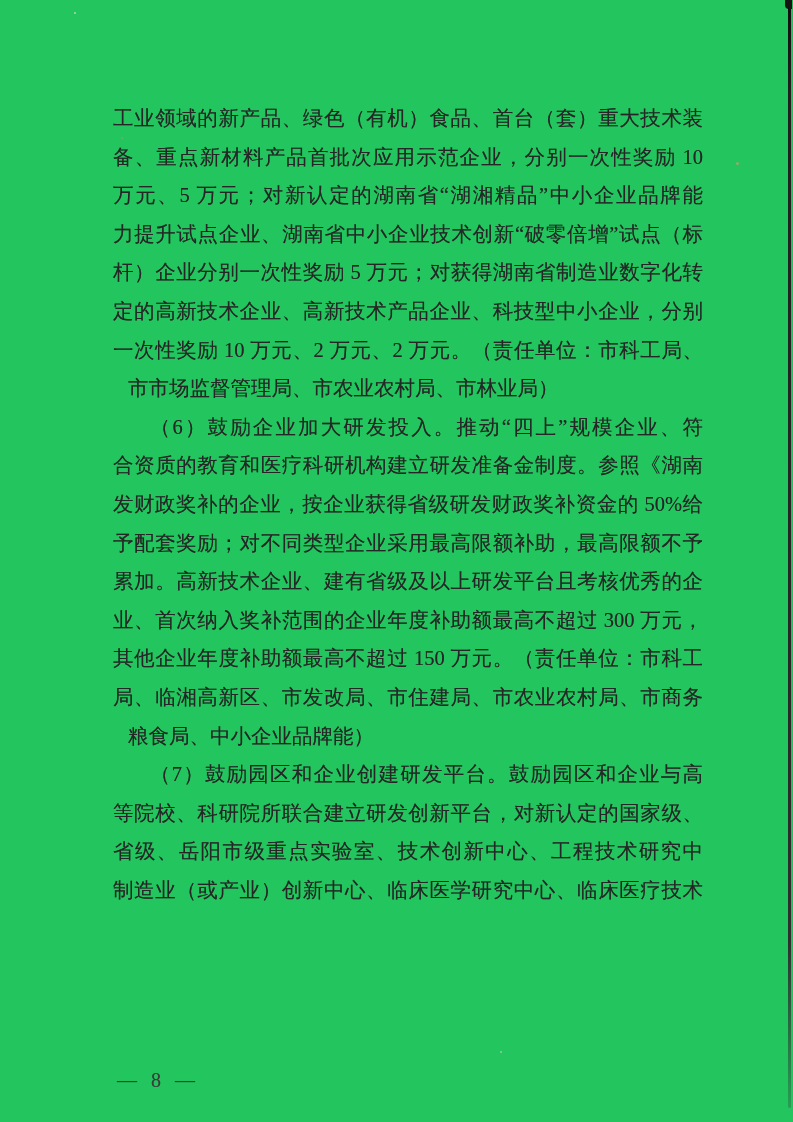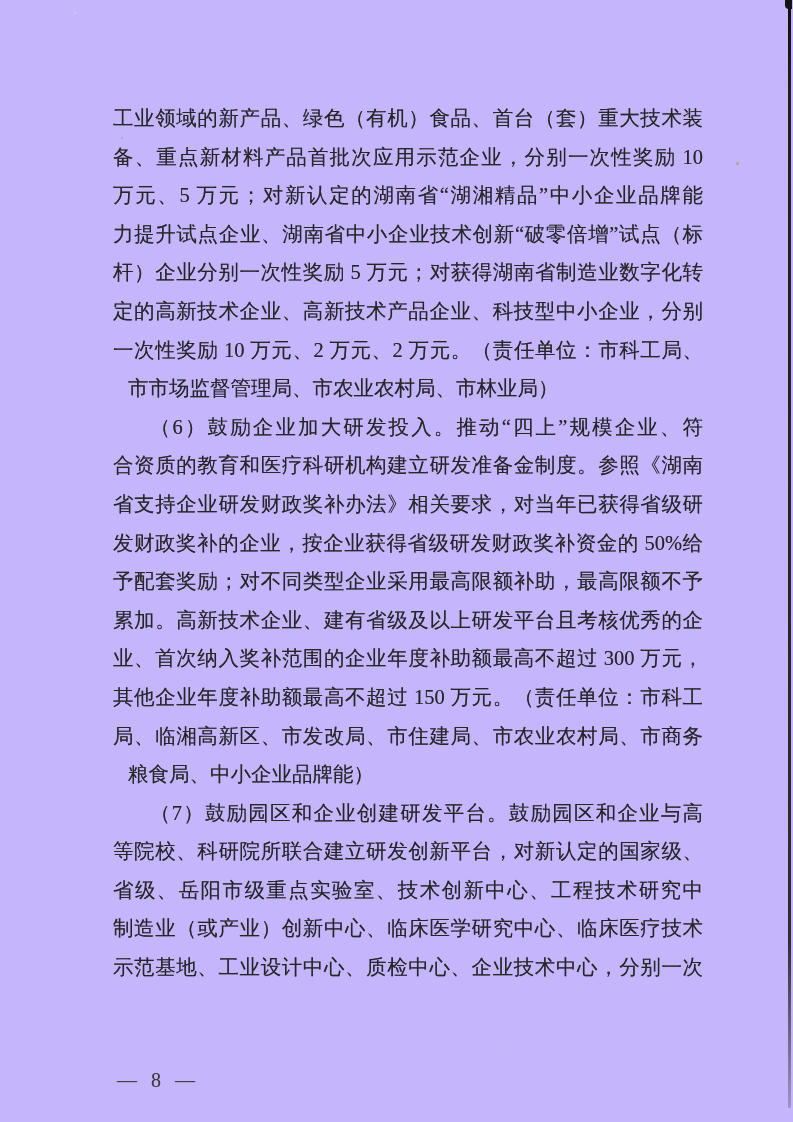--- a/index.html
+++ b/index.html
@@ -10,21 +10,21 @@
     width: 793px;
     height: 1122px;
     background: #fcfcfb;
     position: relative;
     overflow: hidden;
     font-family: "Liberation Serif", "DejaVu Serif", serif;
   }
   .page {
     position: absolute;
     inset: 0;
-    background: #c4b5fd;
+    background: #22c55e;
   }
   .text-block {
     position: absolute;
     left: 113px;
     top: 99px;
     width: 590px;
     color: #262626;
   }
   .line {
     height: 38.6px;
@@ -100,36 +100,34 @@
     <div class="line">力提升试点企业、湖南省中小企业技术创新“破零倍增”试点（标</div>
     <div class="line">杆）企业分别一次性奖励 5 万元；对获得湖南省制造业数字化转</div>
     <div class="line">定的高新技术企业、高新技术产品企业、科技型中小企业，分别</div>
     <div class="line">一次性奖励 10 万元、2 万元、2 万元。（责任单位：市科工局、</div>
     <div class="line short">市市场监督管理局、市农业农村局、市林业局）</div>
 
     <div class="line indent">
       <span class="bold">（6）鼓励企业加大研发投入。</span><span>推动“四上”规模企业、符</span>
     </div>
     <div class="line">合资质的教育和医疗科研机构建立研发准备金制度。参照《湖南</div>
-    <div class="line">省支持企业研发财政奖补办法》相关要求，对当年已获得省级研</div>
     <div class="line">发财政奖补的企业，按企业获得省级研发财政奖补资金的 50%给</div>
     <div class="line">予配套奖励；对不同类型企业采用最高限额补助，最高限额不予</div>
     <div class="line">累加。高新技术企业、建有省级及以上研发平台且考核优秀的企</div>
     <div class="line">业、首次纳入奖补范围的企业年度补助额最高不超过 300 万元，</div>
     <div class="line">其他企业年度补助额最高不超过 150 万元。（责任单位：市科工</div>
     <div class="line">局、临湘高新区、市发改局、市住建局、市农业农村局、市商务</div>
     <div class="line short">粮食局、中小企业品牌能）</div>
 
     <div class="line indent">
       <span class="bold">（7）鼓励园区和企业创建研发平台。</span><span>鼓励园区和企业与高</span>
     </div>
     <div class="line">等院校、科研院所联合建立研发创新平台，对新认定的国家级、</div>
     <div class="line">省级、岳阳市级重点实验室、技术创新中心、工程技术研究中心、</div>
     <div class="line">制造业（或产业）创新中心、临床医学研究中心、临床医疗技术</div>
-    <div class="line">示范基地、工业设计中心、质检中心、企业技术中心，分别一次</div>
 
   </div>
 
   <div class="page-number">— 8 —</div>
 
   <div class="scan-edge"></div>
   <div class="scan-edge-cap"></div>
   <div class="speck speck-1"></div>
   <div class="speck speck-2"></div>
   <div class="speck speck-3"></div>

